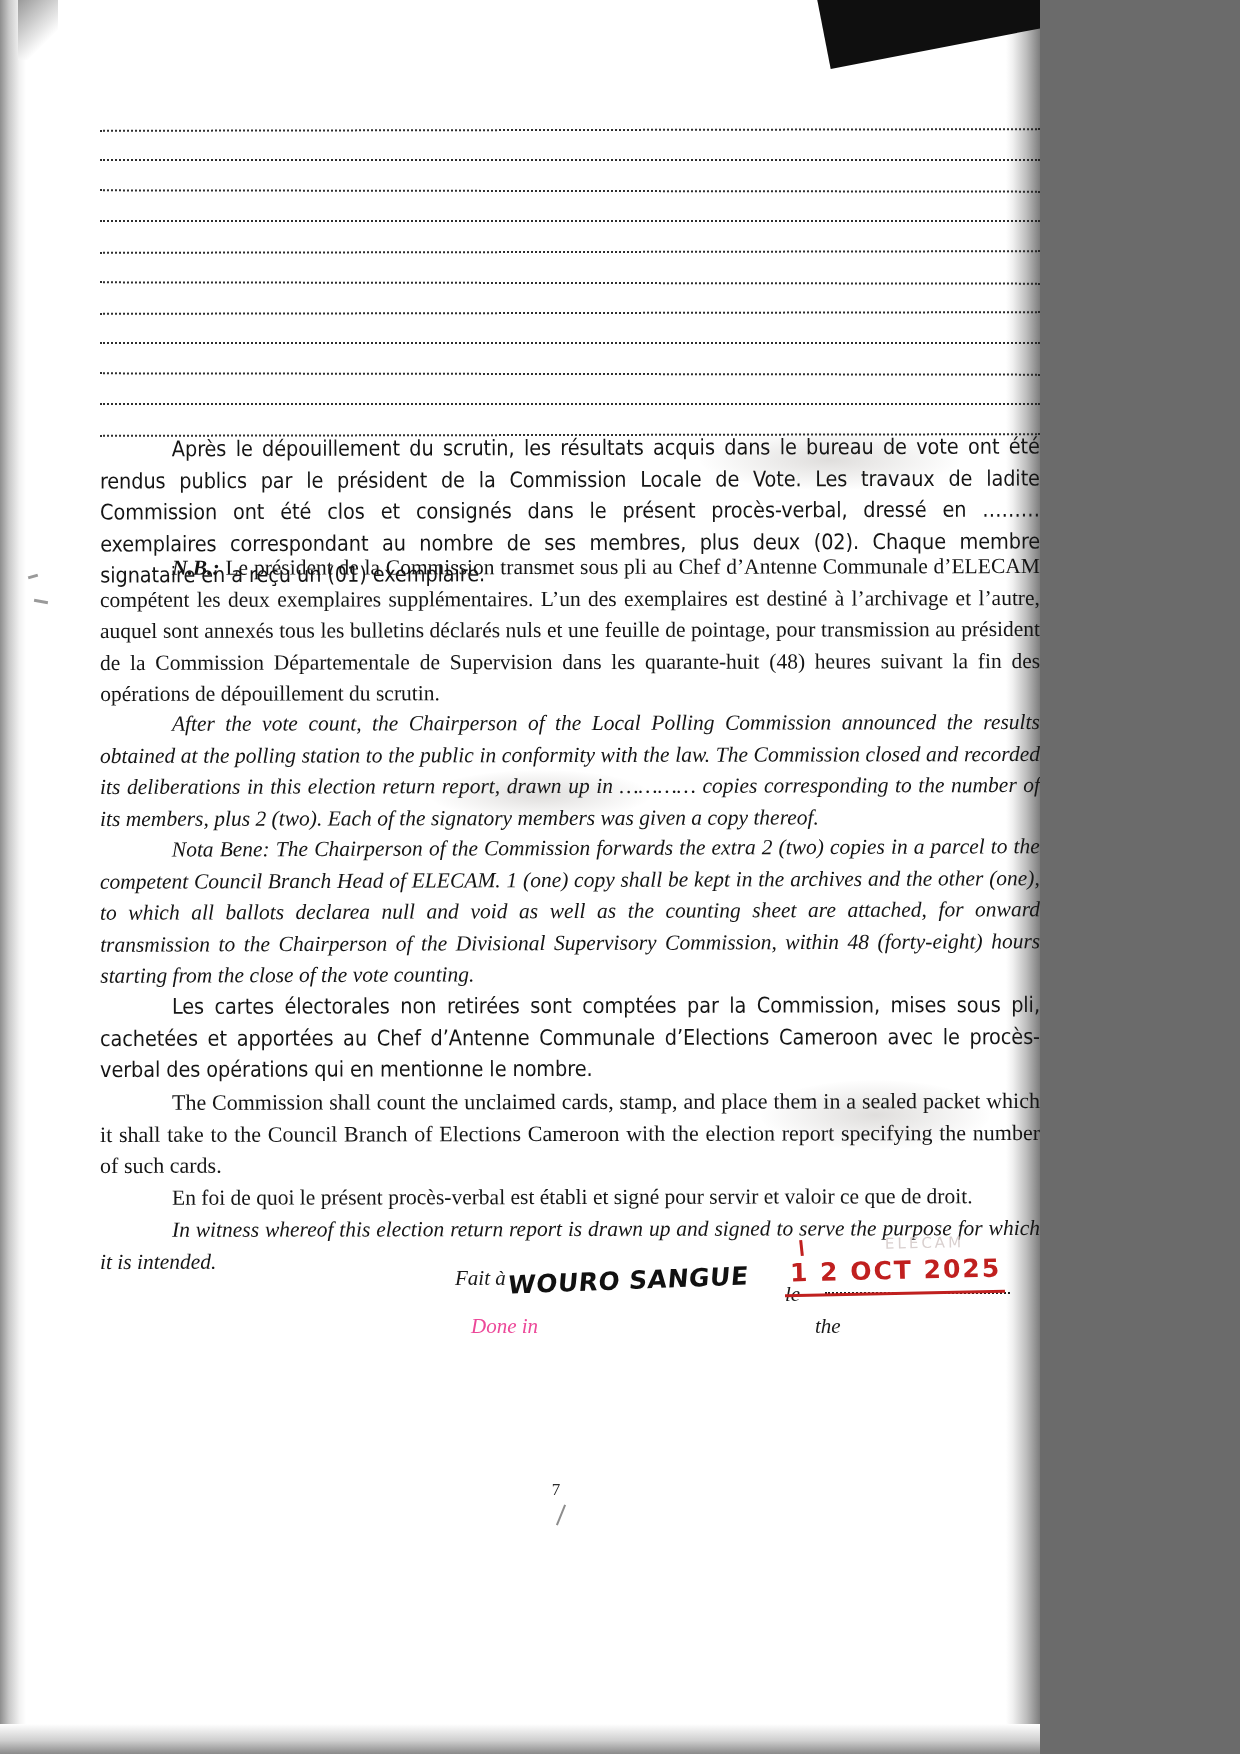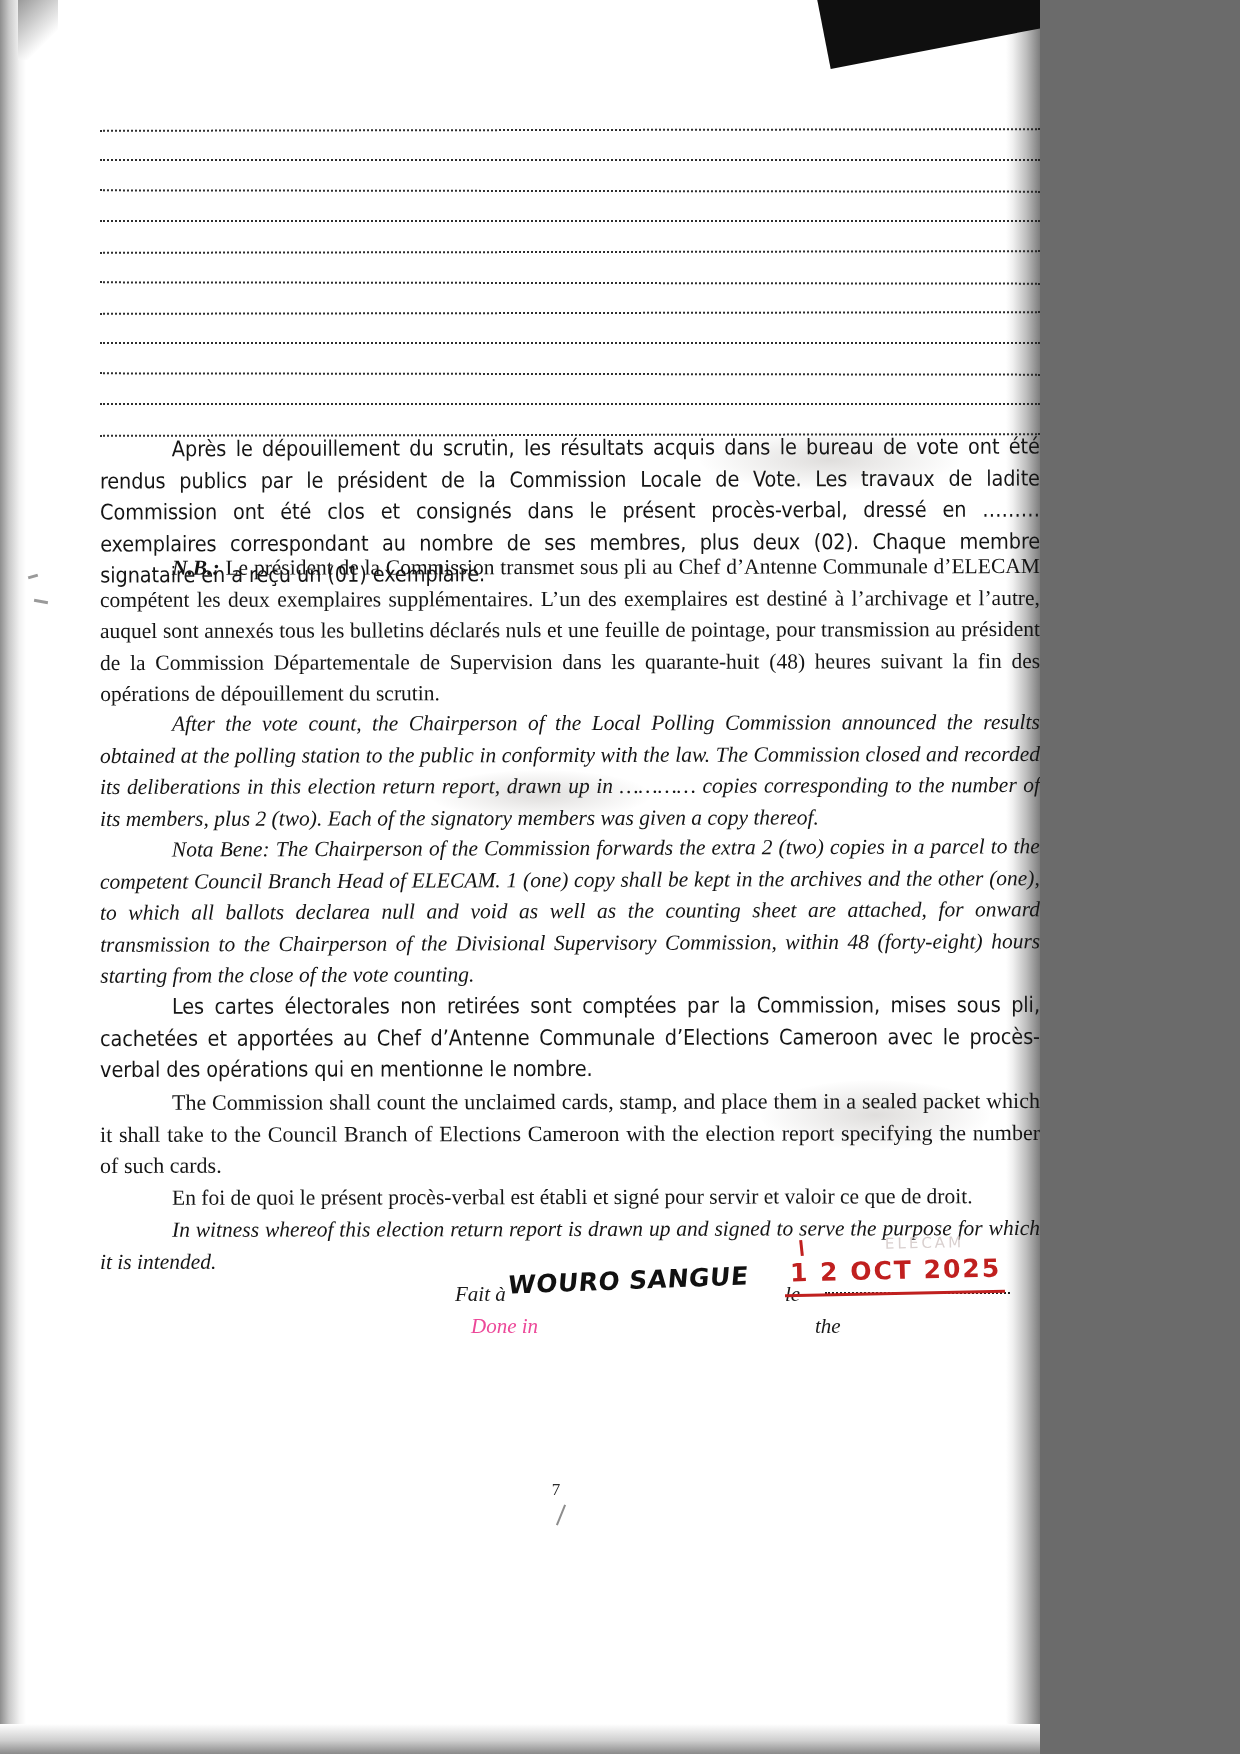--- a/index.html
+++ b/index.html
@@ -127,21 +127,21 @@
   
   .sig-zone {
     position: absolute;
     left: 455px;
     top: 1262px;
     width: 500px;
     height: 95px;
   }
   .sig-faita {
     position: absolute;
-    left: 0; top: 20px;
+    left: 0; top: 4px;
     font-family: "Liberation Serif", serif;
     font-style: italic;
     font-size: 21px;
     color: #1a1a1a;
   }
   .sig-le {
     position: absolute;
     left: 330px; top: 20px;
     font-family: "Liberation Serif", serif;
     font-style: italic;

